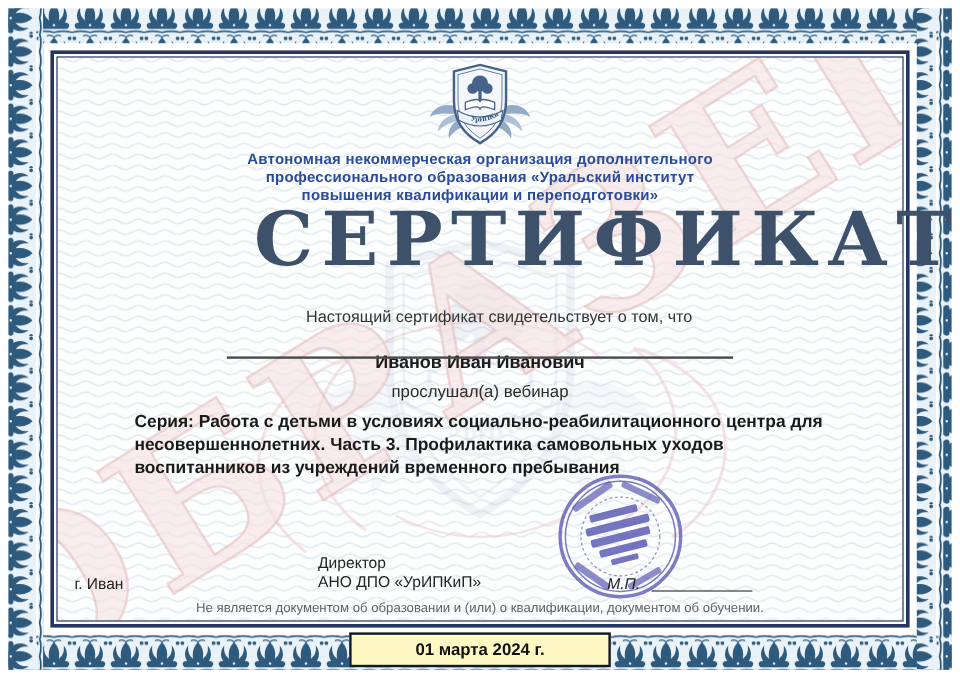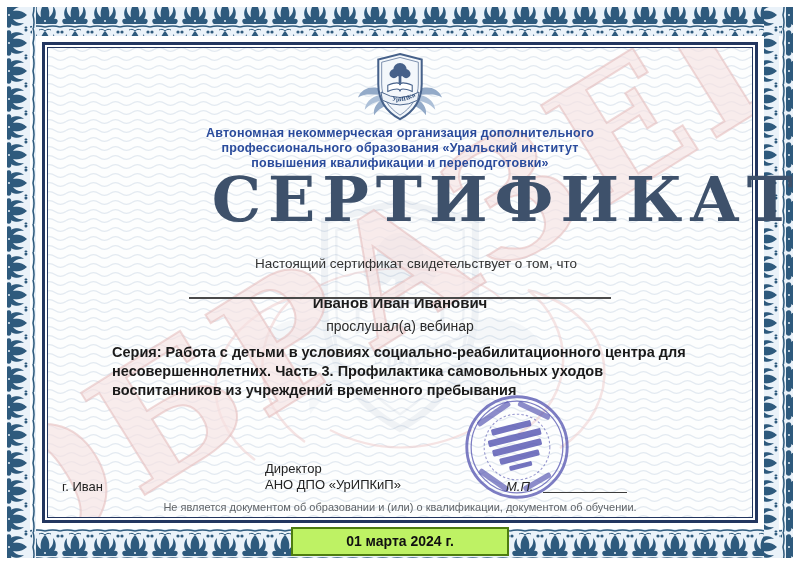--- a/index.html
+++ b/index.html
@@ -34,21 +34,21 @@
   .action{font-size:14px;color:#2b2b2b;}
   .course{
     font-size:14.5px;font-weight:bold;line-height:19px;color:#1a1a1a;
   }
   .city,.director-line{font-size:13px;line-height:16px;color:#222;}
   .mp{font-size:13px;color:#222;font-style:italic;}
   .sig-line{border-top:1.5px solid #3c3c3c;height:0;}
   .disclaimer{font-size:11px;color:#5f6367;}
   .datebox{
     position:absolute;left:291px;top:527px;width:218px;height:29px;z-index:3;
-    background:#bef264;border:2px solid #4d7c0f;box-sizing:border-box;
+    background:#fef9c3;border:2px solid #0f172a;box-sizing:border-box;
     text-align:center;font-size:14px;font-weight:bold;color:#101010;line-height:25px;
   }
   svg{display:block;}
 </style>
 </head>
 <body>
 
 <div class="cert">
 
   <svg class="layer" width="800" height="565" aria-hidden="true">

